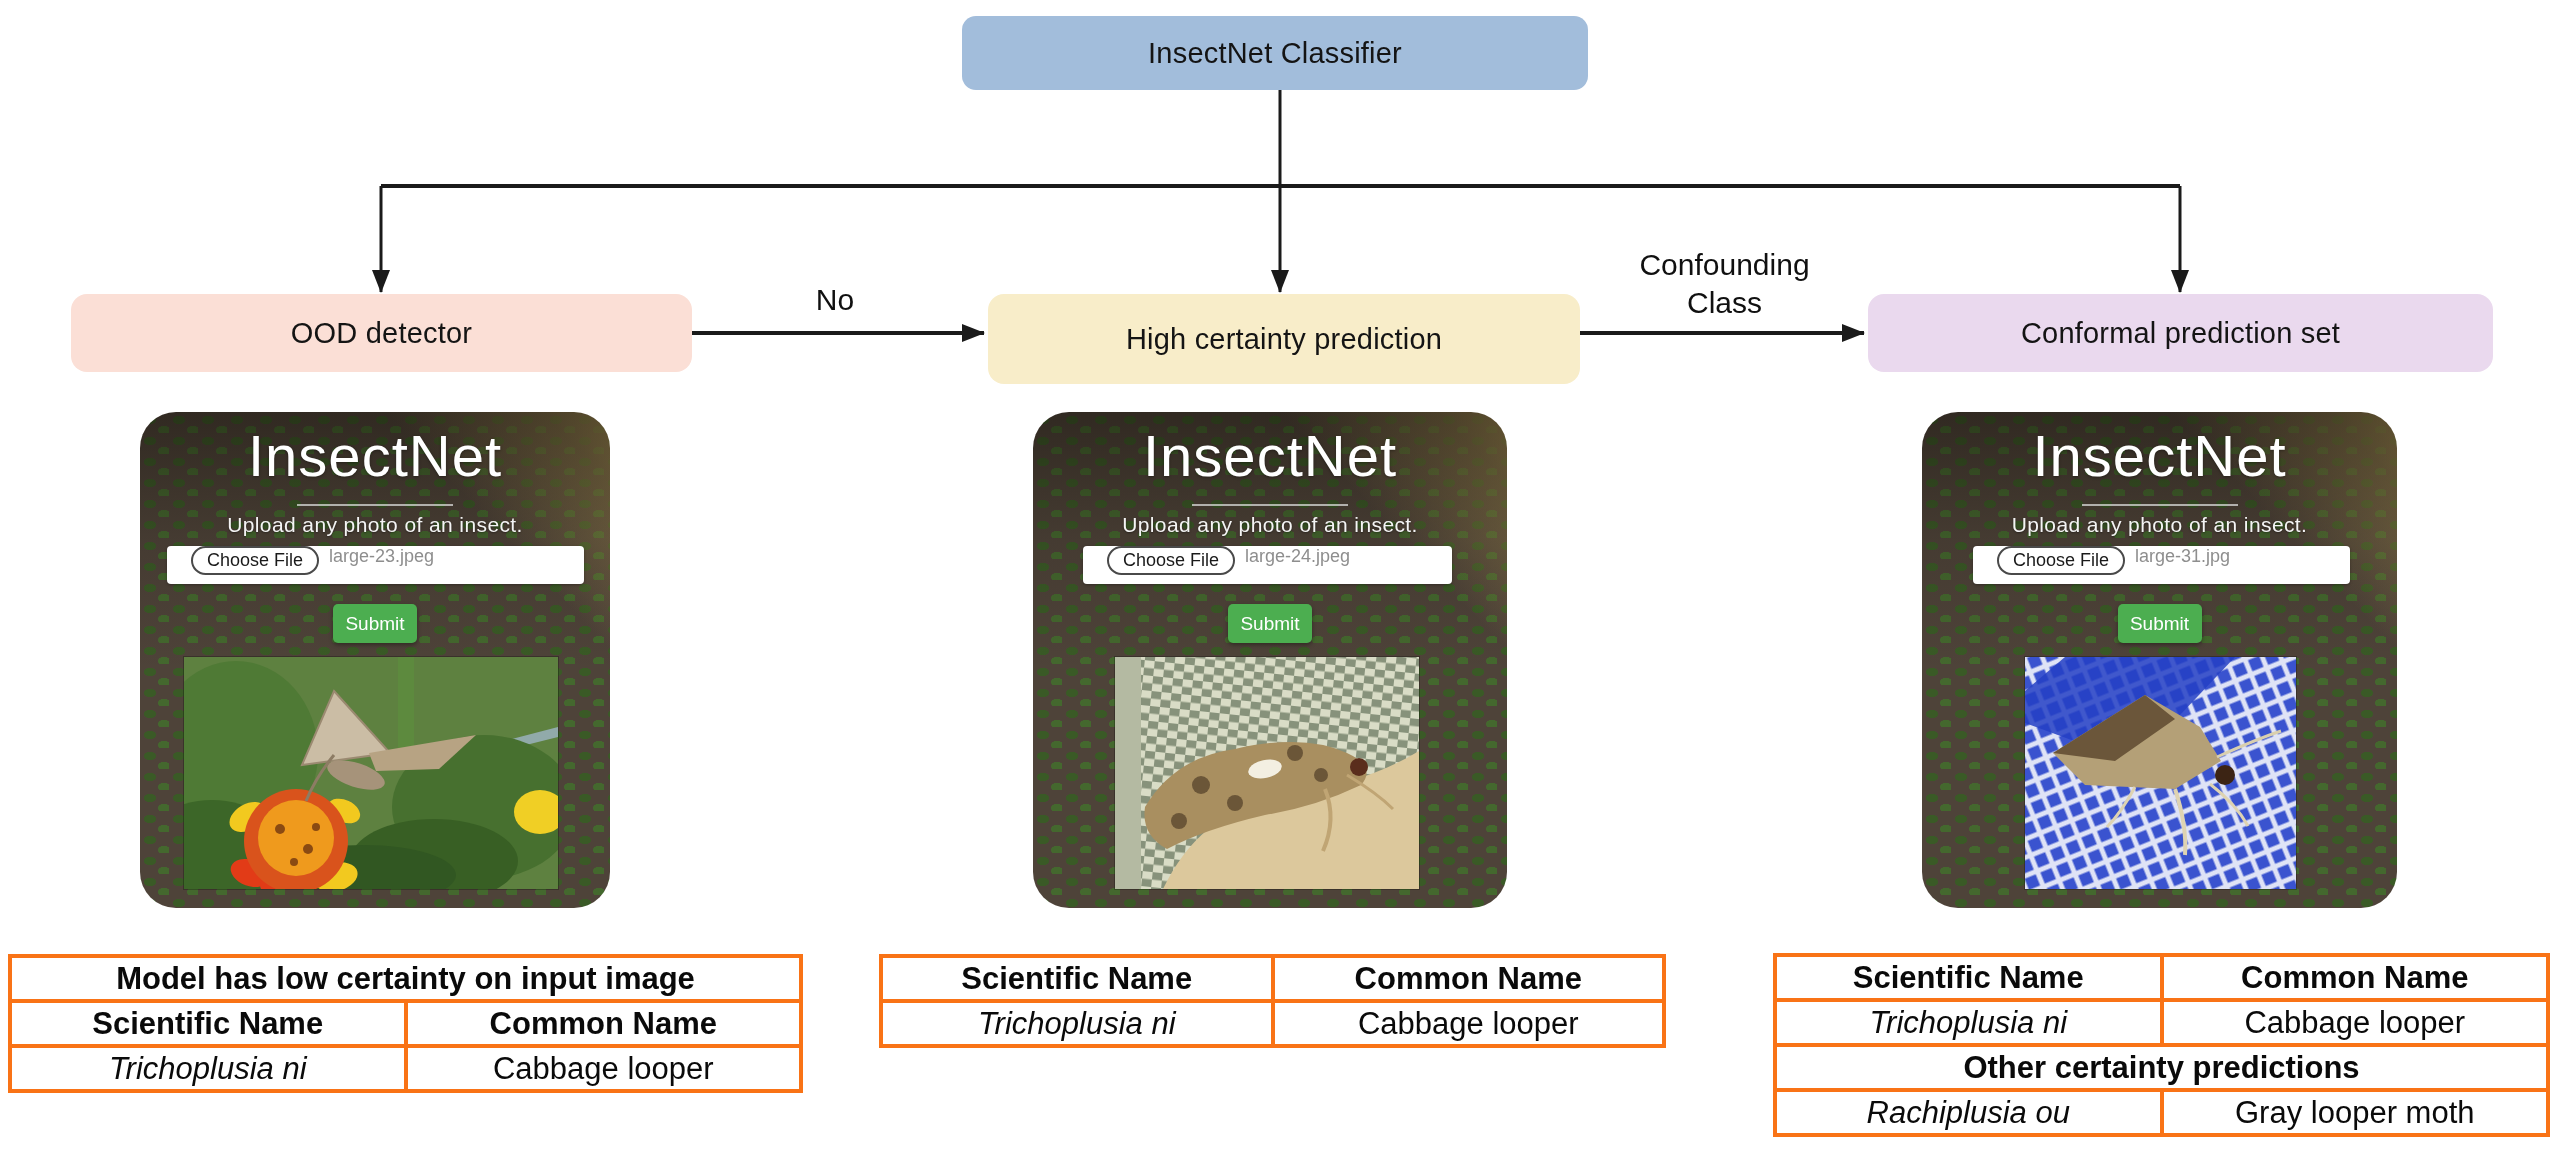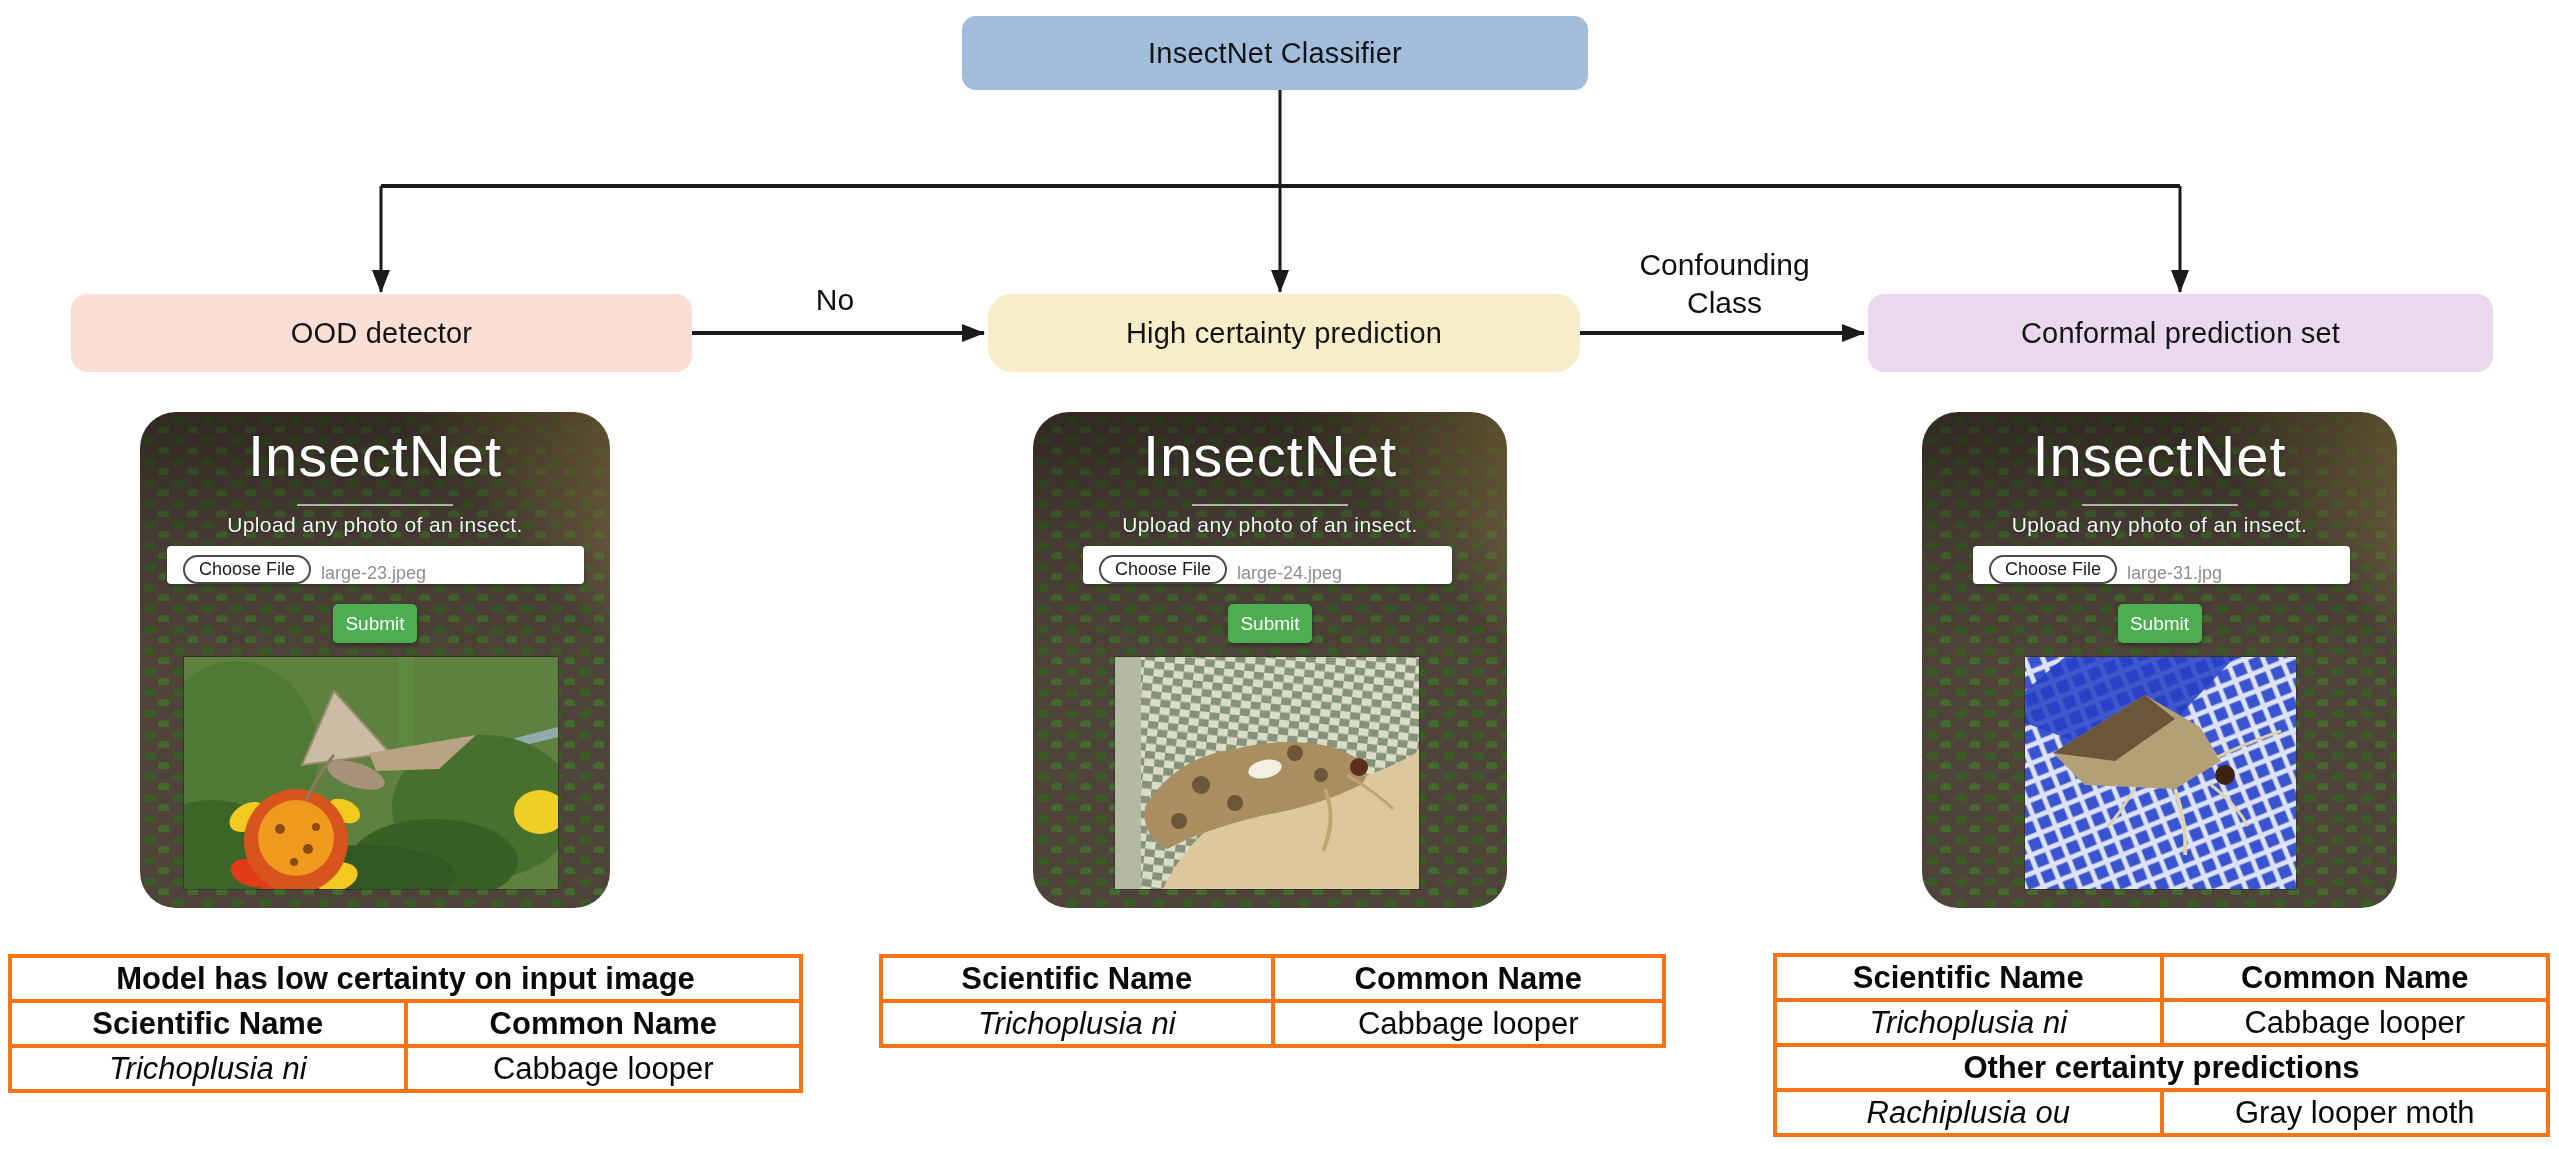--- a/index.html
+++ b/index.html
@@ -6,21 +6,21 @@
   html,body { background:#ffffff; }
   body { font-family:"Liberation Sans", sans-serif; }
   #canvas { position:relative; width:2559px; height:1149px; background:#ffffff; overflow:hidden; }
 
   .connectors { position:absolute; left:0; top:0; }
 
   .flow-box { position:absolute; display:flex; align-items:center; justify-content:center;
               font-size:29px; color:#141414; border-radius:16px; letter-spacing:.2px; }
   #root-box       { left:962px;  top:16px;  width:626px; height:74px; background:#a2bddb; border-radius:14px; }
   #ood-box        { left:71px;   top:294px; width:621px; height:78px; background:#fbdfd6; }
-  #certainty-box  { left:988px;  top:294px; width:592px; height:78px; background:#f8edc9;border-radius:24px; }
+  #certainty-box  { left:988px;  top:294px; width:592px; height:90px; background:#f8edc9; }
   #conformal-box  { left:1868px; top:294px; width:625px; height:78px; background:#ead9ee; }
 
   .edge-label { position:absolute; font-size:30px; color:#101010; text-align:center; line-height:38px; }
   #no-label   { left:740px; top:281px; width:190px; }
   #confounding-label { left:1597px; top:246px; width:255px; }
 
   
   .card { position:absolute; top:412px; width:470px; height:496px; border-radius:36px; overflow:hidden;
           background-color:#4e4339;
           background-image:
@@ -35,21 +35,21 @@
 
   .card-title { position:absolute; top:10px; left:0; right:0; text-align:center;
                 font-size:58px; font-weight:300; color:#ffffff; letter-spacing:1px;
                 text-shadow:0 1px 3px rgba(0,0,0,.35); }
   .card-divider { position:absolute; top:92px; left:50%; transform:translateX(-50%);
                   width:156px; height:2px; background:rgba(228,228,228,.7); }
   .card-sub { position:absolute; top:101px; left:0; right:0; text-align:center;
               font-size:21px; color:#f4f4f4; letter-spacing:.4px;
               text-shadow:0 1px 2px rgba(0,0,0,.4); }
   .file-bar { position:absolute; top:134px; height:38px; background:#ffffff; border-radius:4px;
-              display:flex; align-items:flex-end; padding-left:16px;
+              display:flex; align-items:flex-start; padding-left:24px;
               box-shadow:0 1px 3px rgba(0,0,0,.3); }
   .c1 .file-bar { left:27px; width:417px; }
   .c2 .file-bar { left:50px; width:369px; }
   .c3 .file-bar { left:51px; width:377px; }
   .choose-btn { border:2px solid #4a4a4a; border-radius:15px; background:#ffffff;
                 font-size:18px; color:#1a1a1a; padding:2px 14px; white-space:nowrap;
                 font-family:"Liberation Sans", sans-serif; }
   .file-name { color:#8e8e8e; font-size:18px; margin-left:10px; white-space:nowrap; }
   .submit-btn { position:absolute; top:192px; left:50%; transform:translateX(-50%);
                 width:84px; height:39px; background:#4cae50; color:#ffffff; font-size:19px;

